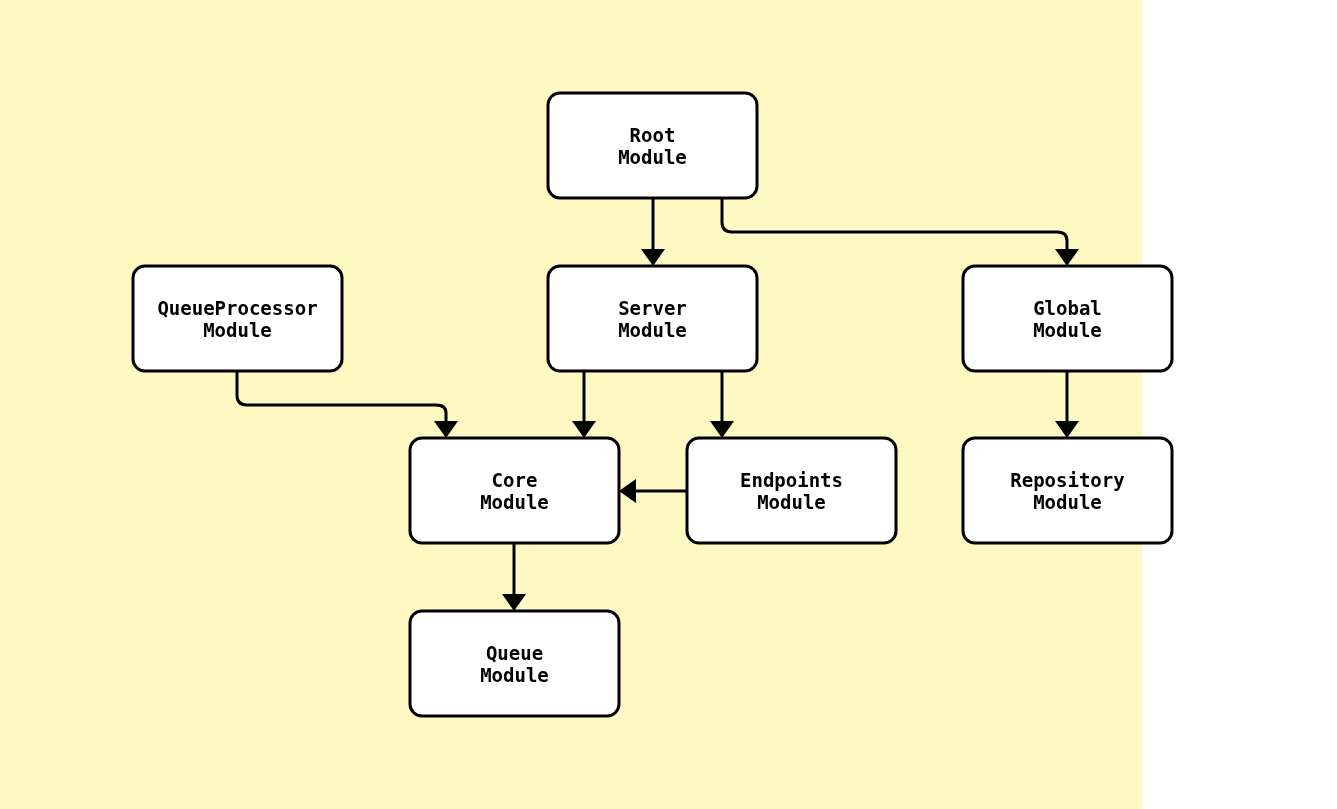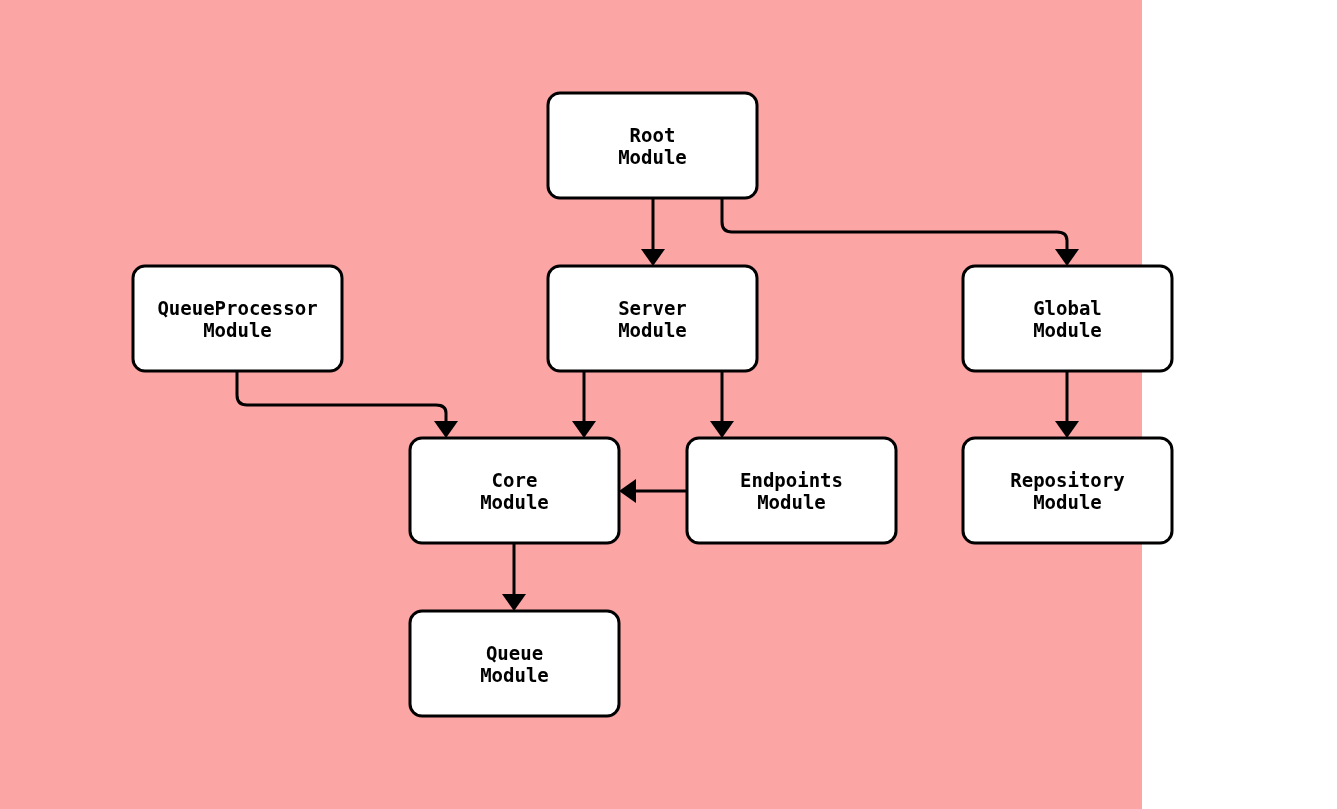--- a/index.html
+++ b/index.html
@@ -8,21 +8,21 @@
     background: #ffffff;
     width: 1337px;
     height: 809px;
     overflow: hidden;
     font-family: "DejaVu Sans Mono", monospace;
   }
   .stage {
     position: relative;
     width: 1142px;
     height: 809px;
-    background: #fca5a5;
+    background: #fef9c3;
   }
   svg {
     display: block;
     width: 1337px;
     height: 809px;
   }
   .node-rect {
     
   }
   .node-label {

